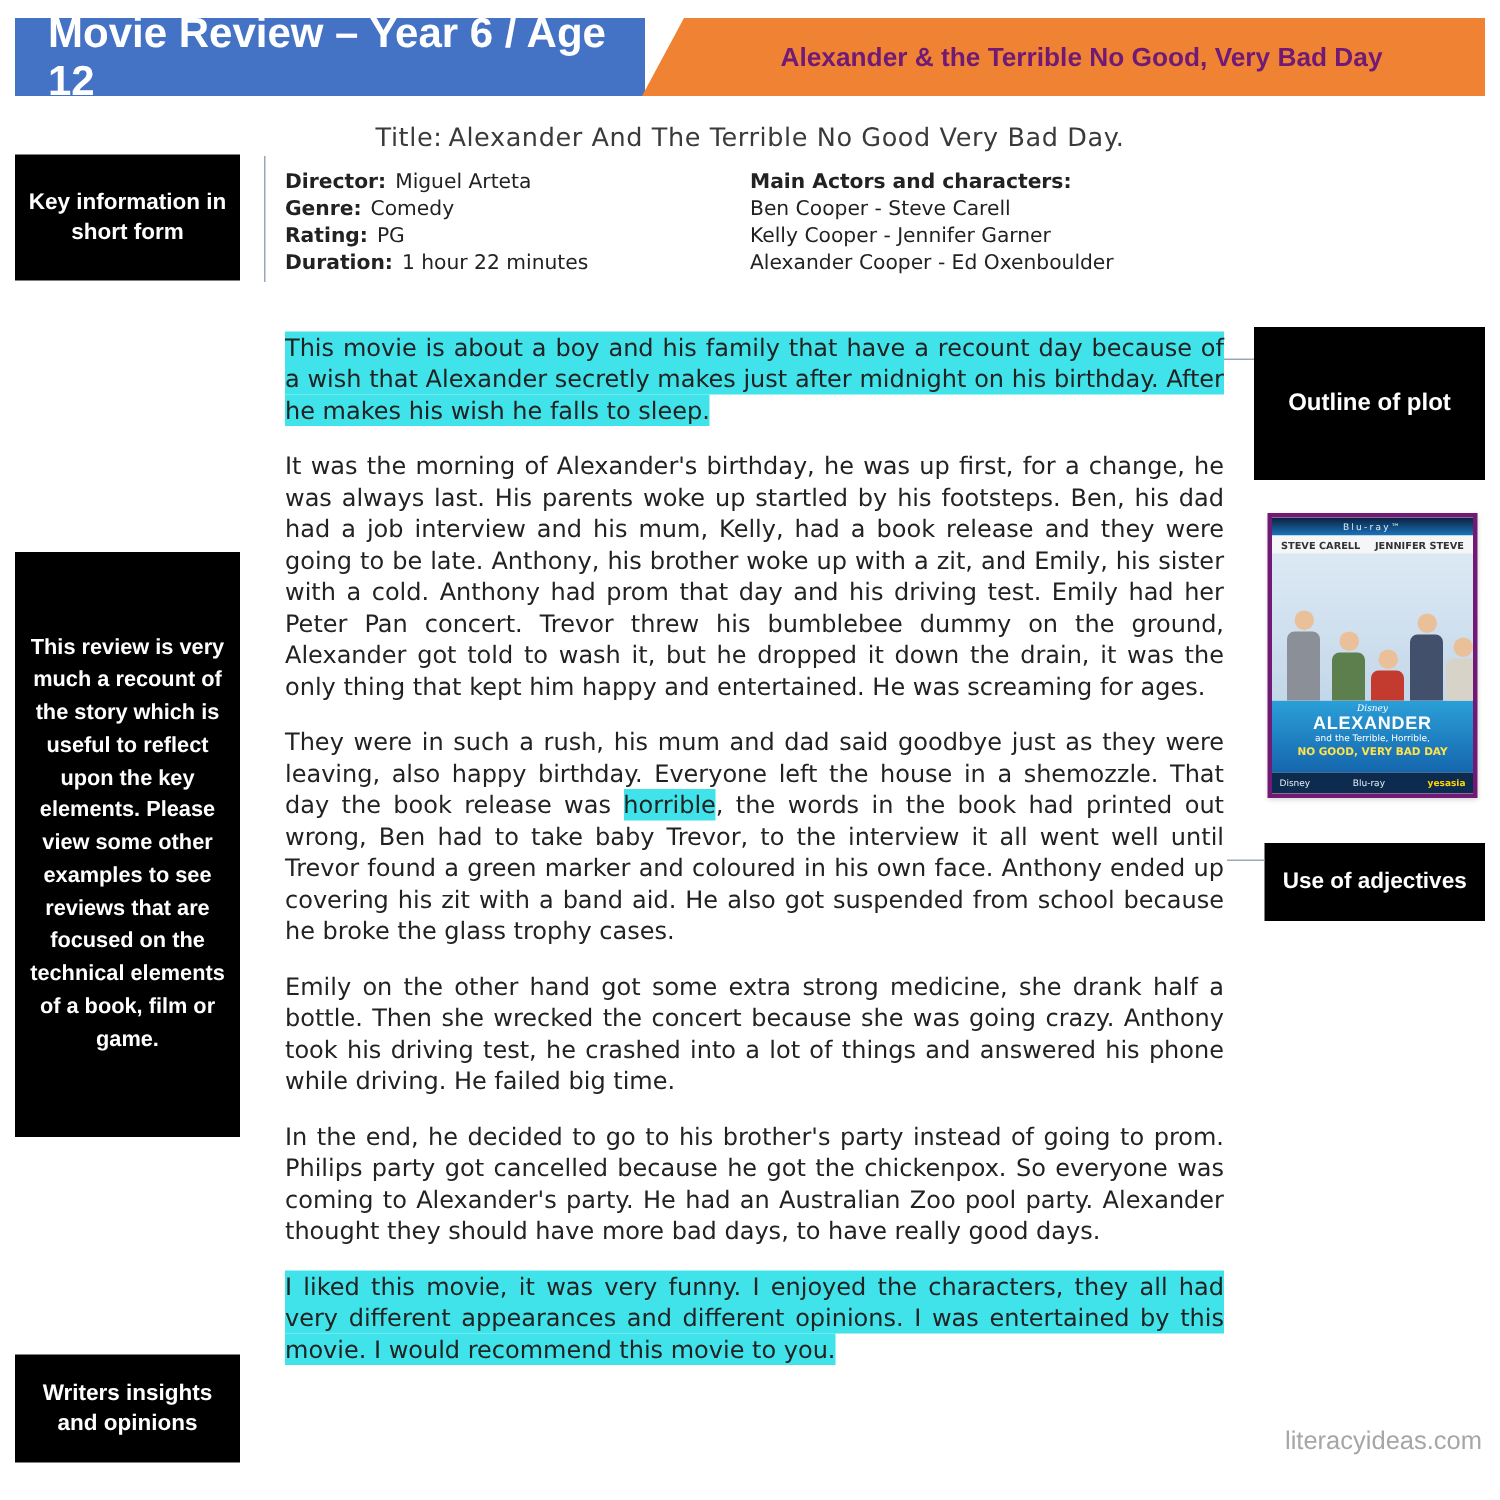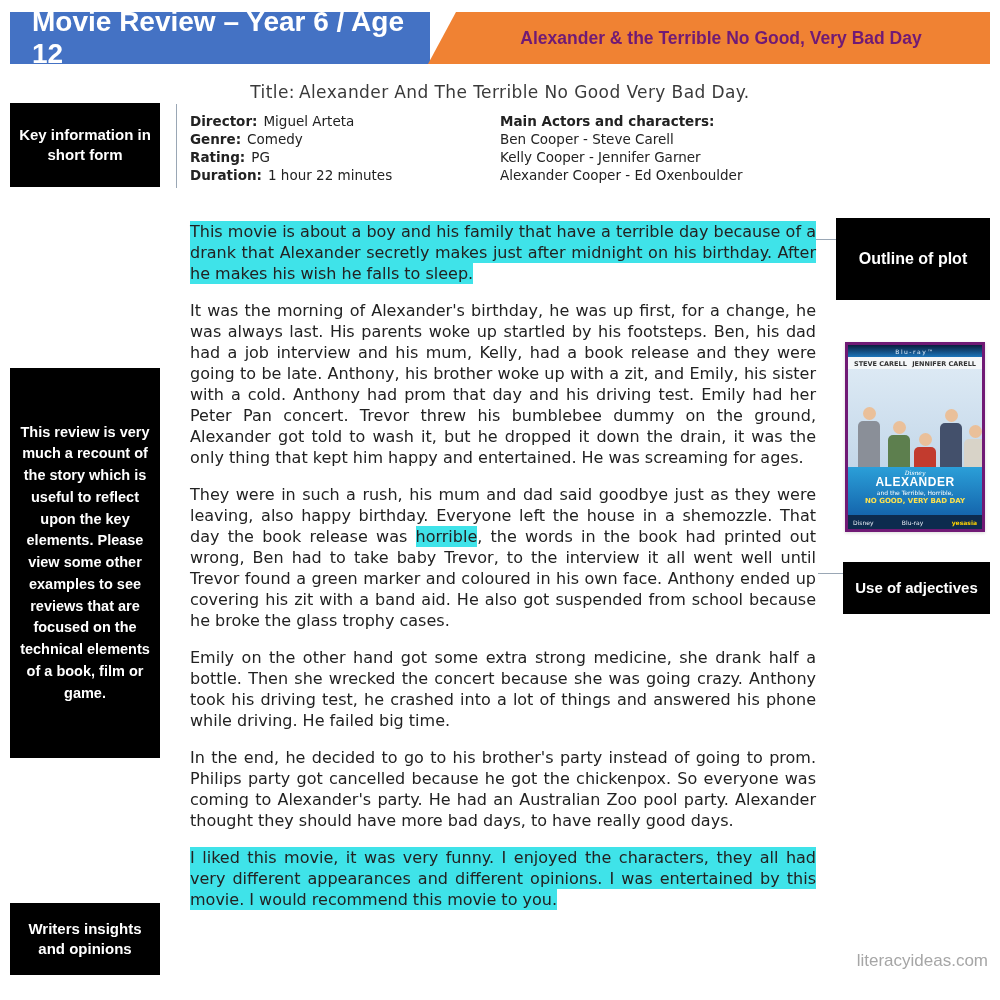--- a/index.html
+++ b/index.html
@@ -32,21 +32,21 @@
   .title-line .t-label { margin-right:4px; }
 
   
   .note-box {
     position:absolute; background:#000; color:#fff; font-weight:bold;
     text-align:center; display:flex; align-items:center; justify-content:center;
     box-sizing:border-box; padding:6px 8px;
     font-family:"Liberation Sans", sans-serif;
   }
   .box-keyinfo   { left:10px;  top:103px; width:150px; height:84px;  font-size:15px; line-height:1.35; }
-  .box-outline   { left:836px; top:218px; width:154px; height:82px;  font-size:16px; }
+  .box-outline   { left:836px; top:218px; width:154px; height:102px;  font-size:16px; }
   .box-leftnote  { left:10px;  top:368px; width:150px; height:390px; font-size:14.5px; line-height:1.5; }
   .box-adject    { left:843px; top:562px; width:147px; height:52px;  font-size:15px; line-height:1.3; }
   .box-insights  { left:10px;  top:903px; width:150px; height:72px;  font-size:15px; line-height:1.35; }
 
   
   .conn { position:absolute; background:#9aa7b5; }
   .conn-v  { left:176px; top:104px; width:1px;  height:84px; }
   .conn-o  { left:816px; top:239px; width:20px; height:1px;  }
   .conn-a  { left:818px; top:573px; width:25px; height:1px;  }
 
@@ -155,33 +155,33 @@
   </div>
 
   <div class="actors">
     <div class="actors-heading">Main Actors and characters:</div>
     <div>Ben Cooper - Steve Carell</div>
     <div>Kelly Cooper - Jennifer Garner</div>
     <div>Alexander Cooper - Ed Oxenboulder</div>
   </div>
 
   <div class="main-text">
-    <p><span class="hl">This movie is about a boy and his family that have a terrible day because of a drank that Alexander secretly makes just after midnight on his birthday.  After he makes his wish he falls to sleep.</span></p>
+    <p><span class="hl">This movie is about a boy and his family that have a recount day because of a wish that Alexander secretly makes just after midnight on his birthday.  After he makes his wish he falls to sleep.</span></p>
     <p>It was the morning of Alexander's birthday, he was up first, for a change, he was always last. His parents woke up startled by his footsteps. Ben, his dad had a job interview and his mum, Kelly, had a book release and they were going to be late. Anthony, his brother woke up with a zit, and Emily, his sister with a cold. Anthony had prom that day and his driving test. Emily had her Peter Pan concert. Trevor threw his bumblebee dummy on the ground, Alexander got told to wash it, but he dropped it down the drain, it was the only thing that kept him happy and entertained. He was screaming for ages.</p>
     <p><span>They were in such a rush, his mum and dad said goodbye just as they were leaving, also happy birthday. Everyone left the house in a shemozzle. That day the book release was </span><span class="hl">horrible</span><span>, the words in the book had printed out wrong, Ben had to take baby Trevor, to the interview it all went well until Trevor found a green marker and coloured in his own face. Anthony ended up covering his zit with a band aid. He also got suspended from school because he broke the glass trophy cases.</span></p>
     <p>Emily on the other hand got some extra strong medicine, she drank half a bottle. Then she wrecked the concert because she was going crazy. Anthony took his driving test, he crashed into a lot of things and answered his phone while driving. He failed big time.</p>
     <p>In the end, he decided to go to his brother's party instead of going to prom. Philips party got cancelled because he got the chickenpox. So everyone was coming to Alexander's party. He had an Australian Zoo pool party. Alexander thought they should have more bad days, to have really good days.</p>
     <p><span class="hl">I liked this movie, it was very funny. I enjoyed the characters, they all had very different appearances and different opinions. I was entertained by this movie. I would recommend this movie to you.</span></p>
   </div>
 
   <div class="poster">
     <div class="bd-top">Blu-ray™</div>
     <div class="bd-actors">
       <span>STEVE CARELL</span>
-      <span>JENNIFER CARELL</span>
+      <span>JENNIFER STEVE</span>
     </div>
     <div class="bd-photo">
       <div class="person" style="left:10px;">
         <div class="head"></div>
         <div class="torso" style="height:46px; background:#8a8f98;"></div>
       </div>
       <div class="person" style="left:40px;">
         <div class="head"></div>
         <div class="torso" style="height:32px; background:#5d7f4e;"></div>
       </div>

